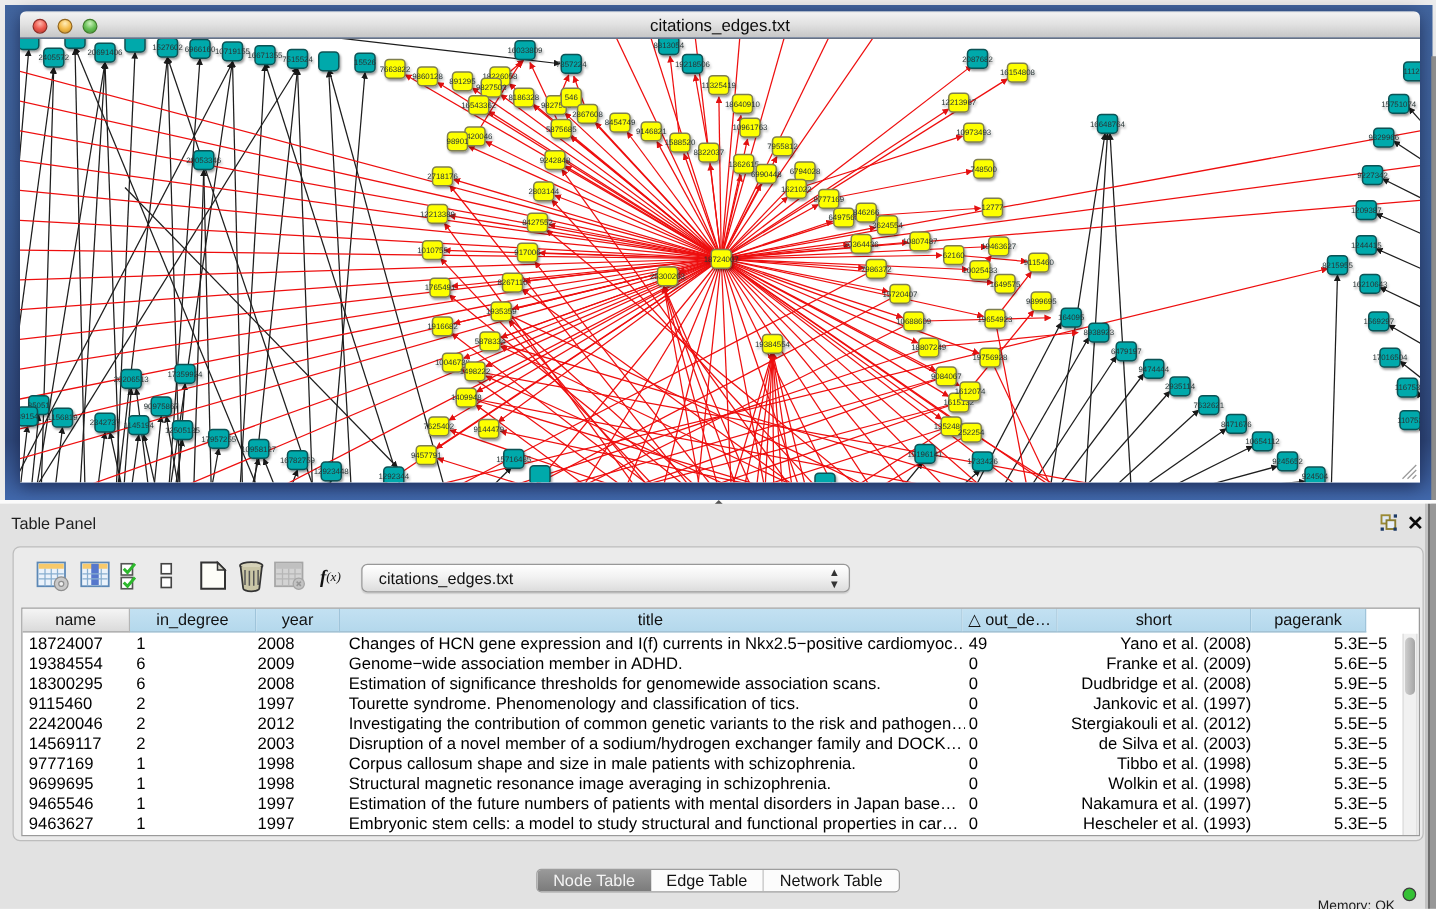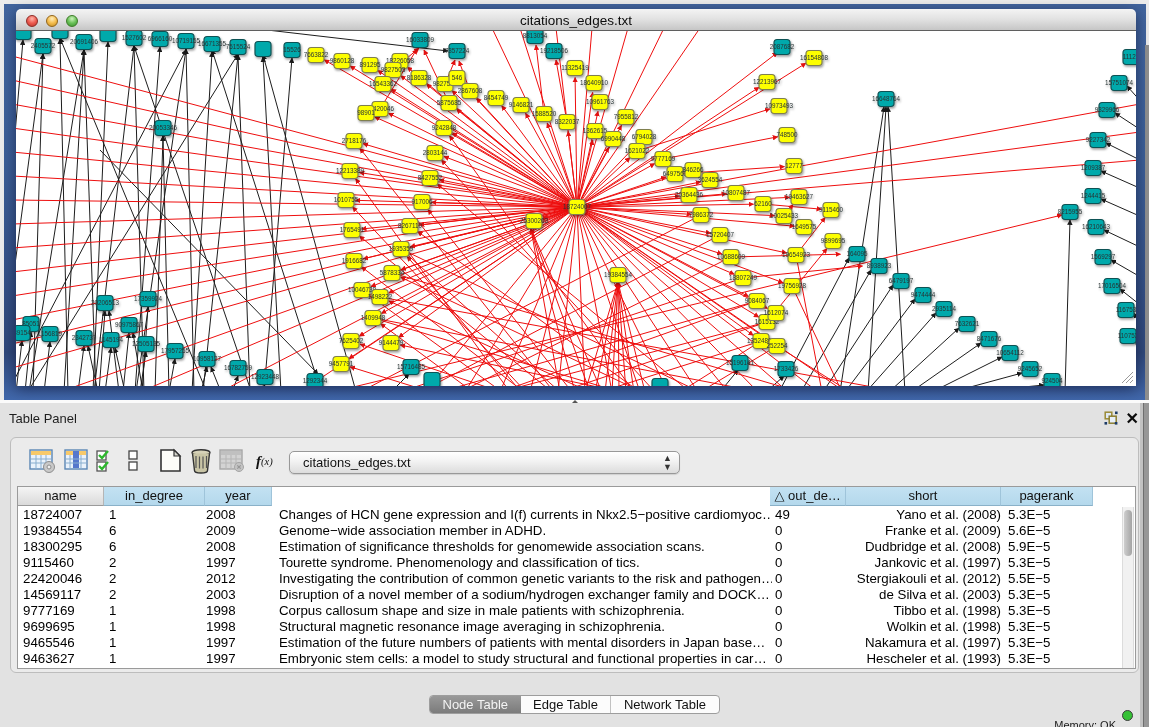--- a/index.html
+++ b/index.html
@@ -39,21 +39,21 @@
 #tablewrap { position:absolute; left:6px; top:48px; width:1119px; height:183px;
   background:#fff; border:1px solid #9a9a9a; overflow:hidden; }
 .th { position:absolute; top:0; height:19px; background:linear-gradient(180deg,#c3e1f2 0%,#b4d8ec 100%);
   border-right:1px solid #9fc4da; border-bottom:1px solid #8ab1c8; font-size:13px; color:#111;
   text-align:center; line-height:18px; }
 .thg { background:linear-gradient(180deg,#f5f5f5 0%,#dadada 100%); border-right:1px solid #b5b5b5; border-bottom:1px solid #9a9a9a; }
 .tr { position:absolute; left:0; height:16px; width:1079px; font-size:13.3px; color:#000; }
 .tr > div { position:absolute; top:0; height:16px; line-height:15px; white-space:nowrap; overflow:hidden; }
 .c0 { left:5px; width:92px; } .c1 { left:91px; width:95px; } .c2 { left:188px; width:60px; }
 .c3 { left:261px; width:493px; } .c4 { left:757px; width:66px; }
-.c5 { left:828px; width:155px; text-align:right; } .c6 { left:990px; width:85px; }
+.c5 { left:828px; width:155px; text-align:right; } .c6 { left:1028px; width:85px;text-align:center; }
 #vscroll { position:absolute; left:1104px; top:20px; width:12px; height:161px; background:#f1f1f1; border-left:1px solid #dcdcdc; border-right:1px solid #dcdcdc; }
 #vthumb { position:absolute; left:1106px; top:23px; width:8px; height:46px; background:linear-gradient(90deg,#cecece,#a4a4a4); border-radius:4px; }
 #tabs { position:absolute; left:429px; top:271px; height:19px; display:flex;
   border:1px solid #9d9d9d; border-radius:4px; overflow:hidden; background:#fcfcfc;
   font-size:13px;margin-top:21px; }
 #tabs div { padding:0 12.5px; line-height:18px; color:#111; }
 #tabs .sel { background:linear-gradient(180deg,#999999 0%,#7b7b7b 100%); color:#f4f4f4; }
 #tabs .sep { padding:0; width:1px; background:#c2c2c2; }
 #status { position:absolute; left:0; top:705px; width:1149px; height:22px; }
 #status .m { position:absolute; right:33px; top:14px; font-size:11px; color:#1c1c1c; }
@@ -684,20 +684,21 @@
           <path d="M17.3 15.3l3.4 3.4M20.7 15.3l-3.4 3.4" stroke="#888" stroke-width="1.2"></path>
         </g>
         <text x="236" y="18" font-size="15" font-style="italic" font-weight="bold" fill="#111" font-family="Liberation Serif, serif">f</text>
         <text x="241" y="17" font-size="10.5" font-style="italic" fill="#111" font-family="Liberation Serif, serif">(x)</text>
       </svg>
       <div id="combo">citations_edges.txt<div class="arr">▲<br>▼</div></div>
       <div id="tablewrap">
         <div class="th thg" style="left:0;width:86px">name</div>
         <div class="th" style="left:86px;width:101px">in_degree</div>
         <div class="th" style="left:187px;width:67px">year</div>
+        <div class="th" style="left:254px;width:497.5px">title</div>
 
         <div class="th" style="left:751.5px;width:76.5px;text-align:left;padding-left:5px">△ out_de…</div>
         <div class="th" style="left:828px;width:155px">short</div>
         <div class="th" style="left:983px;width:92px">pagerank</div>
         <div id="rows" style="position:absolute;left:0;top:20px;width:1079px;height:160px">
           <div class="tr" style="top:0px">
               <div class="c0">18724007</div>
               <div class="c1">1</div>
               <div class="c2">2008</div>
               <div class="c3">Changes of HCN gene expression and I(f) currents in Nkx2.5−positive cardiomyoc…</div>

